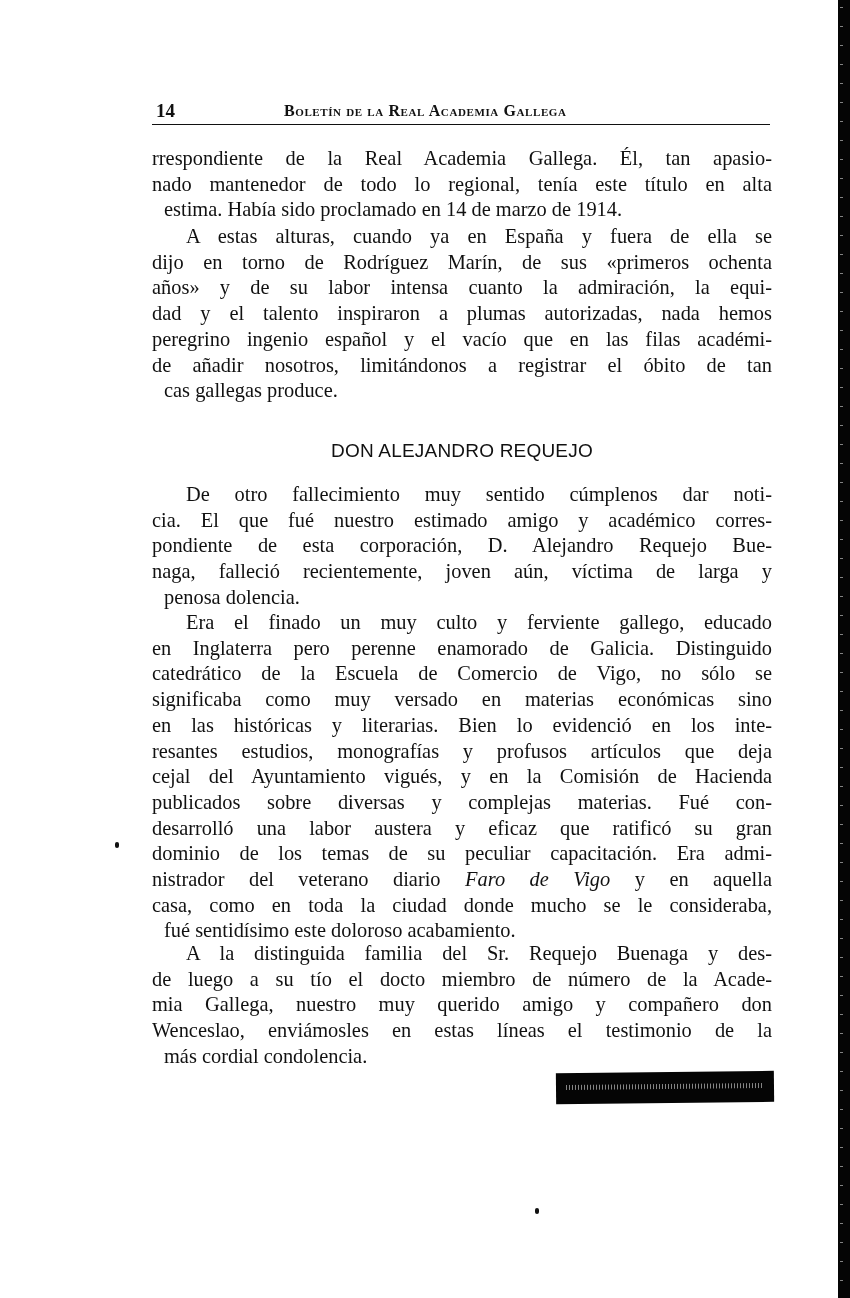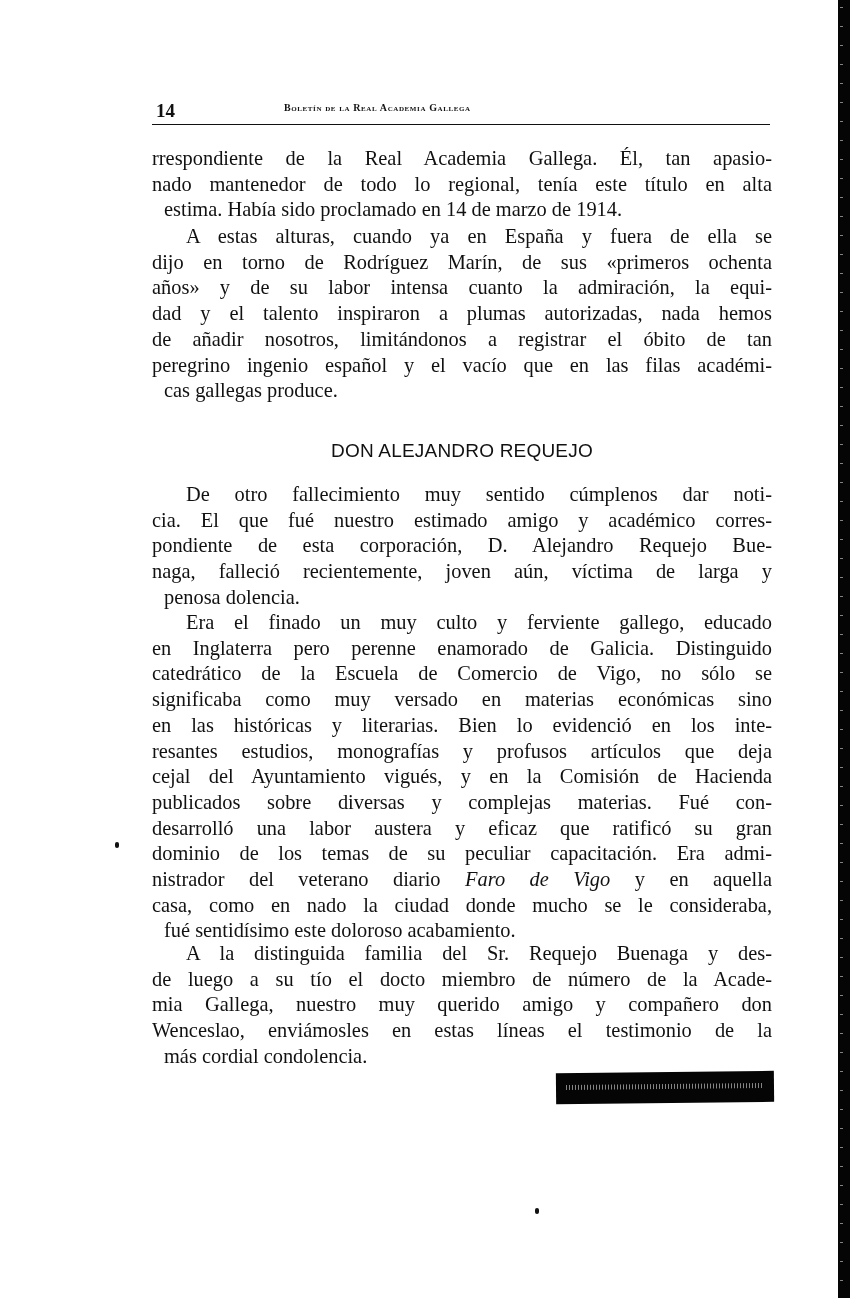--- a/index.html
+++ b/index.html
@@ -49,21 +49,21 @@
       left: 4px;
       top: 2px;
       font-size: 19px;
       font-weight: bold;
       text-align: right;
     }
     .journal-title {
       position: absolute;
       left: 132px;
       top: 4px;
-      font-size: 10px;
+      font-size: 16px;
       font-weight: bold;
       font-variant: small-caps;
       letter-spacing: 0.6px;
     }
     .text-block {
       position: absolute;
       left: 152px;
       width: 620px;
       font-size: 20.4px;
       line-height: 25.7px;
@@ -138,22 +138,22 @@
     <span class="line">rrespondiente de la Real Academia Gallega. Él, tan apasio-</span>
     <span class="line">nado mantenedor de todo lo regional, tenía este título en alta</span>
     <span class="line last">estima. Había sido proclamado en 14 de marzo de 1914.</span>
   </div>
 
   <div class="text-block block-2">
     <span class="line indent">A estas alturas, cuando ya en España y fuera de ella se</span>
     <span class="line">dijo en torno de Rodríguez Marín, de sus «primeros ochenta</span>
     <span class="line">años» y de su labor intensa cuanto la admiración, la equi-</span>
     <span class="line">dad y el talento inspiraron a plumas autorizadas, nada hemos</span>
+    <span class="line">peregrino ingenio español y el vacío que en las filas académi-</span>
     <span class="line">de añadir nosotros, limitándonos a registrar el óbito de tan</span>
-    <span class="line">peregrino ingenio español y el vacío que en las filas académi-</span>
     <span class="line last">cas gallegas produce.</span>
   </div>
 
   <div class="section-heading">DON ALEJANDRO REQUEJO</div>
 
   <div class="text-block block-3">
     <span class="line indent">De otro fallecimiento muy sentido cúmplenos dar noti-</span>
     <span class="line">cia. El que fué nuestro estimado amigo y académico corres-</span>
     <span class="line">pondiente de esta corporación, D. Alejandro Requejo Bue-</span>
     <span class="line">naga, falleció recientemente, joven aún, víctima de larga y</span>
@@ -165,21 +165,21 @@
     <span class="line">en Inglaterra pero perenne enamorado de Galicia. Distinguido</span>
     <span class="line">catedrático de la Escuela de Comercio de Vigo, no sólo se</span>
     <span class="line">significaba como muy versado en materias económicas sino</span>
     <span class="line">en las históricas y literarias. Bien lo evidenció en los inte-</span>
     <span class="line">resantes estudios, monografías y profusos artículos que deja</span>
     <span class="line">cejal del Ayuntamiento vigués, y en la Comisión de Hacienda</span>
     <span class="line">publicados sobre diversas y complejas materias. Fué con-</span>
     <span class="line">desarrolló una labor austera y eficaz que ratificó su gran</span>
     <span class="line">dominio de los temas de su peculiar capacitación. Era admi-</span>
     <span class="line"><span>nistrador del veterano diario </span><span class="em">Faro de Vigo</span><span> y en aquella</span></span>
-    <span class="line">casa, como en nado la ciudad donde mucho se le consideraba,</span>
+    <span class="line">casa, como en toda la ciudad donde mucho se le consideraba,</span>
     <span class="line last">fué sentidísimo este doloroso acabamiento.</span>
   </div>
 
   <div class="text-block block-5">
     <span class="line indent">A la distinguida familia del Sr. Requejo Buenaga y des-</span>
     <span class="line">de luego a su tío el docto miembro de número de la Acade-</span>
     <span class="line">mia Gallega, nuestro muy querido amigo y compañero don</span>
     <span class="line">Wenceslao, enviámosles en estas líneas el testimonio de la</span>
     <span class="line last">más cordial condolencia.</span>
   </div>

